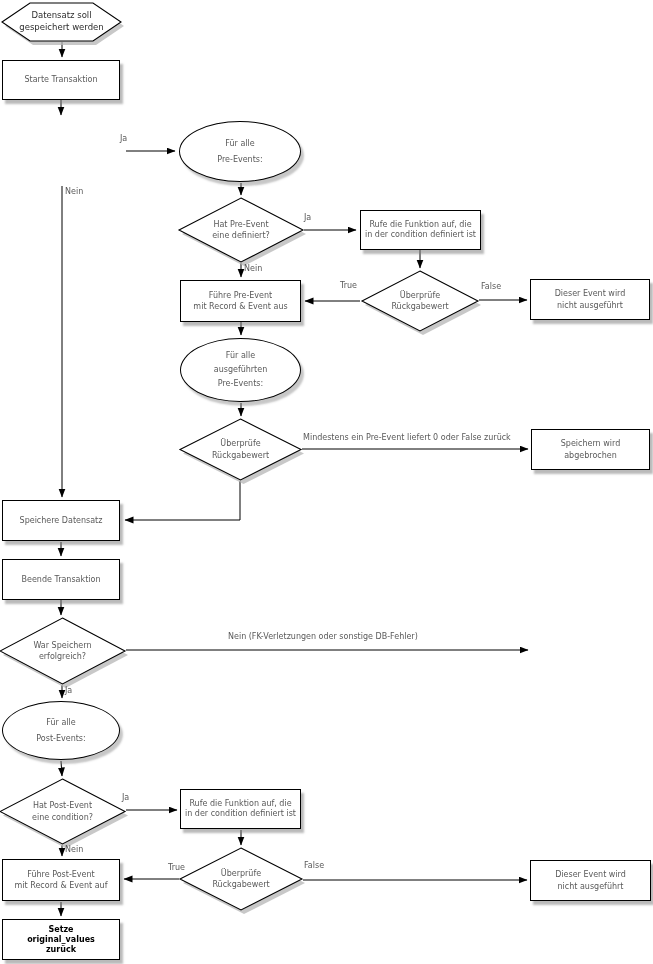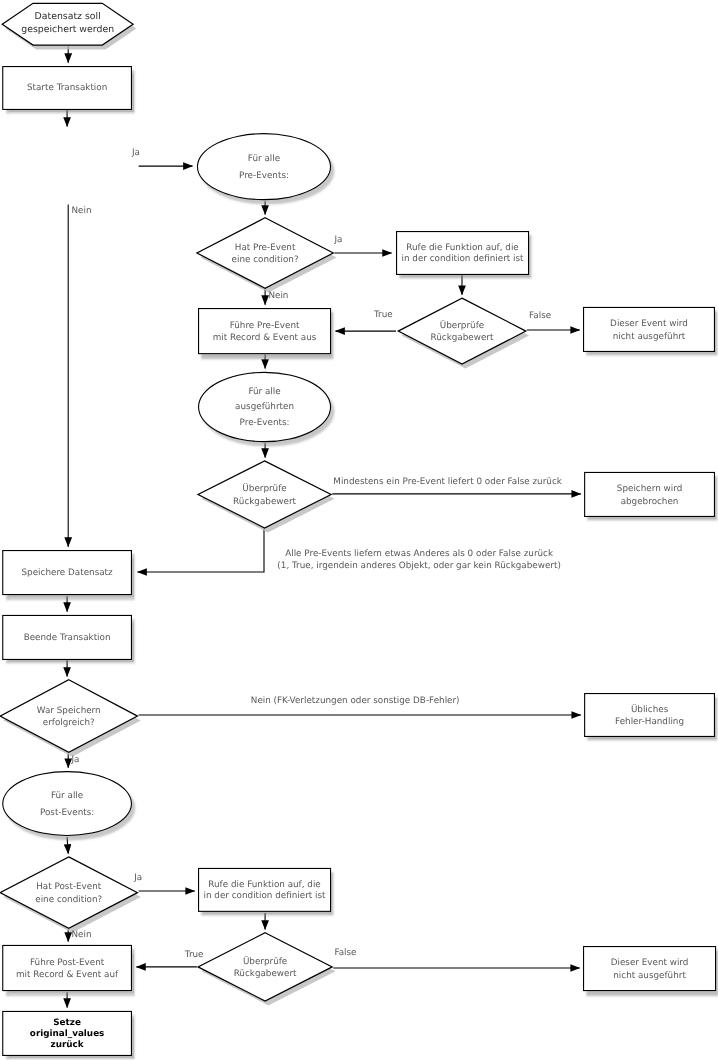--- a/index.html
+++ b/index.html
@@ -85,21 +85,21 @@
     <span class="nlabel" style="line-height:1.9">Für alle
 Pre-Events:</span>
   </div>
 
   <div class="node poly" style="left:179px;top:198px;width:124px;height:64px">
     <svg width="124" height="64" viewBox="0 0 124 64">
       <polygon class="shadow" points="62,0 124,32 62,64 0,32" transform="translate(3,4)"></polygon>
       <polygon class="shape" points="62,0 124,32 62,64 0,32"></polygon>
     </svg>
     <span class="nlabel">Hat Pre-Event
-eine condition?</span>
+eine definiert?</span>
   </div>
 
   <div class="node rect" style="left:360px;top:210px;width:119px;height:38px">
     <span class="nlabel" style="line-height:1.2">Rufe die Funktion auf, die
 in der condition definiert ist</span>
   </div>
 
   <div class="node poly" style="left:362px;top:271px;width:116px;height:60px">
     <svg width="116" height="60" viewBox="0 0 116 60">
       <polygon class="shadow" points="58,0 116,30 58,60 0,30" transform="translate(3,4)"></polygon>
@@ -149,24 +149,20 @@
 
   <div class="node poly" style="left:0px;top:618px;width:125px;height:66px">
     <svg width="125" height="66" viewBox="0 0 125 66">
       <polygon class="shadow" points="62.5,0 125,33 62.5,66 0,33" transform="translate(3,4)"></polygon>
       <polygon class="shape" points="62.5,0 125,33 62.5,66 0,33"></polygon>
     </svg>
     <span class="nlabel">War Speichern
 erfolgreich?</span>
   </div>
 
-  <div class="node rect" style="left:531px;top:630px;width:117px;height:38px">
-    <span class="nlabel">Übliches
-Fehler-Handling</span>
-  </div>
 
   <div class="node ellipse" style="left:2px;top:701px;width:116px;height:57px">
     <span class="nlabel" style="line-height:1.9">Für alle
 Post-Events:</span>
   </div>
 
   <div class="node poly" style="left:0px;top:779px;width:125px;height:65px">
     <svg width="125" height="65" viewBox="0 0 125 65">
       <polygon class="shadow" points="62.5,0 125,32.5 62.5,65 0,32.5" transform="translate(3,4)"></polygon>
       <polygon class="shape" points="62.5,0 125,32.5 62.5,65 0,32.5"></polygon>
@@ -205,22 +201,20 @@
 zurück</span>
   </div>
 
   <div class="elabel nowrap" style="left:120px;top:134px">Ja</div>
   <div class="elabel nowrap" style="left:65px;top:187px">Nein</div>
   <div class="elabel nowrap" style="left:304px;top:213px">Ja</div>
   <div class="elabel nowrap" style="left:244px;top:264px">Nein</div>
   <div class="elabel nowrap" style="left:340px;top:281px">True</div>
   <div class="elabel nowrap" style="left:481px;top:282px">False</div>
   <div class="elabel nowrap" style="left:303px;top:433px">Mindestens ein Pre-Event liefert 0 oder False zurück</div>
-  <div class="elabel center" style="left:250px;top:498px;width:262px">Alle Pre-Events liefern etwas Anderes als 0 oder False zurück
-(1, True, irgendein anderes Objekt, oder gar kein Rückgabewert)</div>
   <div class="elabel nowrap" style="left:228px;top:632px">Nein (FK-Verletzungen oder sonstige DB-Fehler)</div>
   <div class="elabel nowrap" style="left:65px;top:686px">Ja</div>
   <div class="elabel nowrap" style="left:122px;top:793px">Ja</div>
   <div class="elabel nowrap" style="left:65px;top:845px">Nein</div>
   <div class="elabel nowrap" style="left:168px;top:863px">True</div>
   <div class="elabel nowrap" style="left:304px;top:861px">False</div>
 
 </div>
 
 </body></html>

